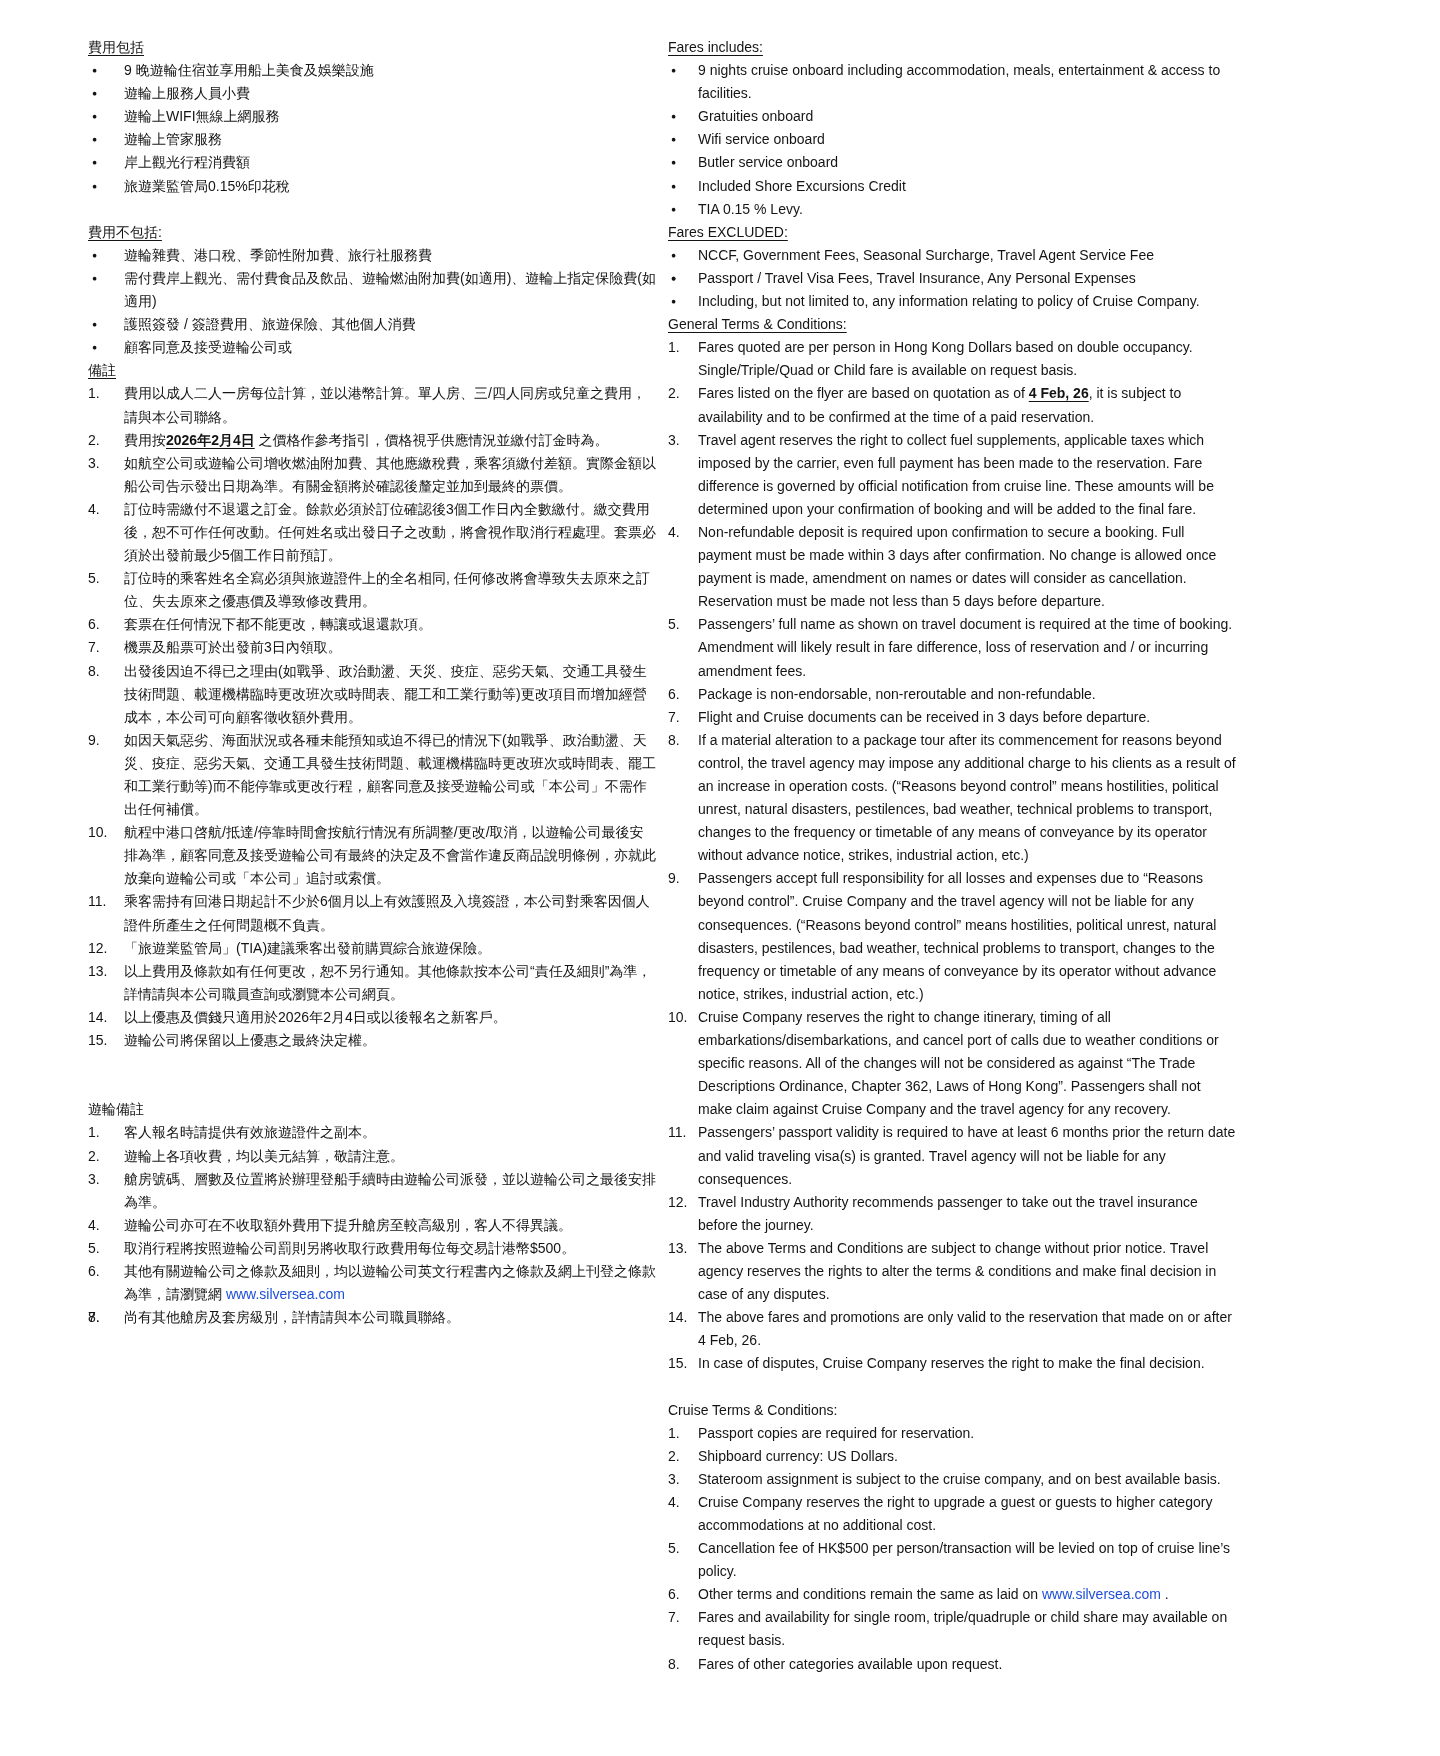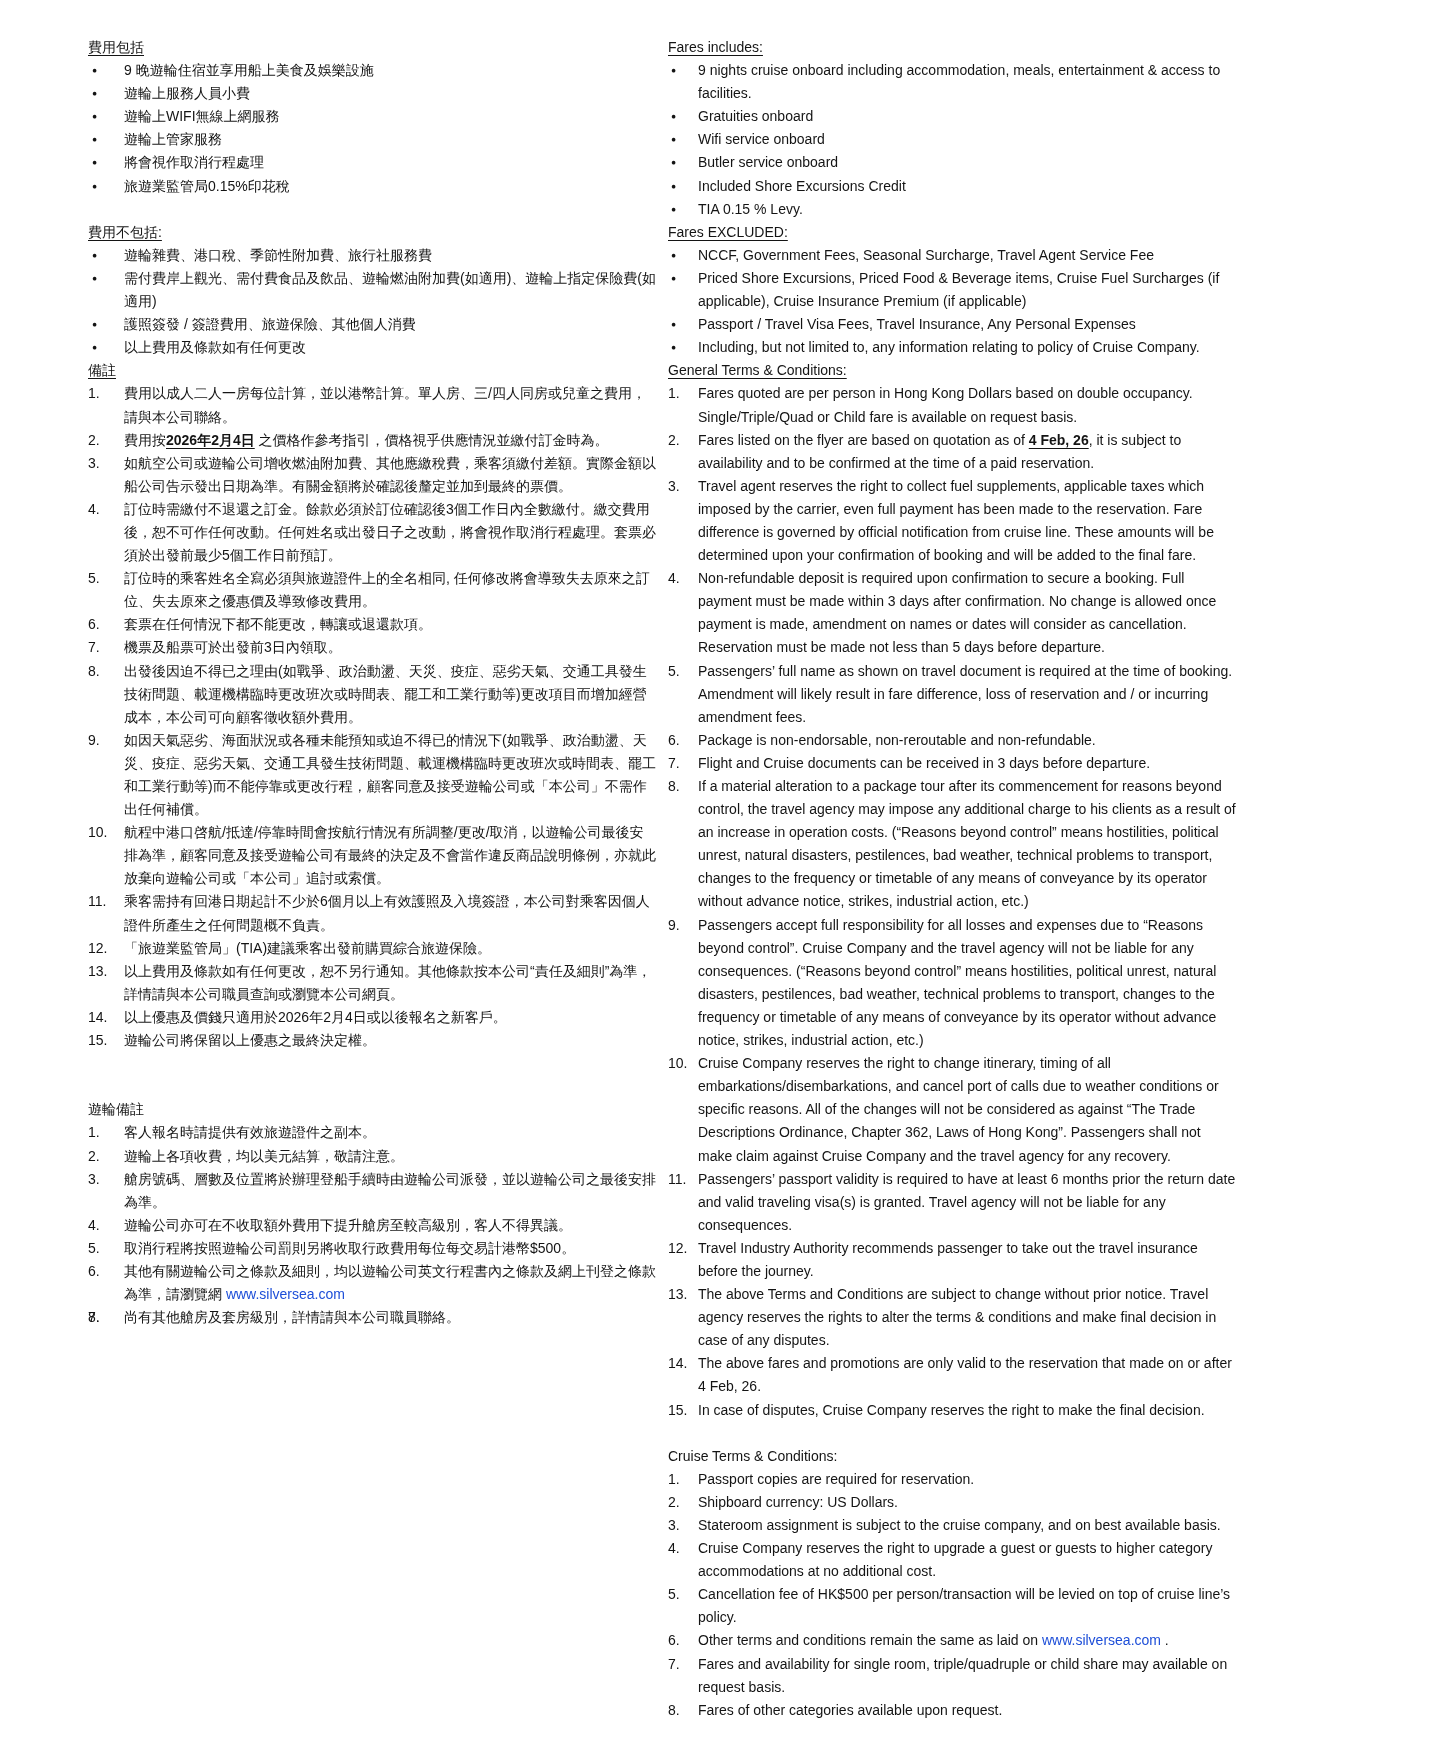--- a/index.html
+++ b/index.html
@@ -43,27 +43,27 @@
 </head>
 <body>
 
 <div class="page">
   <div class="column col-left">
       <div class="heading u-line">費用包括</div>
       <div class="item"><span class="marker bullet">●</span><span class="text">9 晚遊輪住宿並享用船上美食及娛樂設施</span></div>
       <div class="item"><span class="marker bullet">●</span><span class="text">遊輪上服務人員小費</span></div>
       <div class="item"><span class="marker bullet">●</span><span class="text">遊輪上WIFI無線上網服務</span></div>
       <div class="item"><span class="marker bullet">●</span><span class="text">遊輪上管家服務</span></div>
-      <div class="item"><span class="marker bullet">●</span><span class="text">將會視作取消行程處理</span></div>
+      <div class="item"><span class="marker bullet">●</span><span class="text">岸上觀光行程消費額</span></div>
       <div class="item"><span class="marker bullet">●</span><span class="text">旅遊業監管局0.15%印花稅</span></div>
       <div class="heading u-line" style="margin-top: 23.1px;">費用不包括:</div>
       <div class="item"><span class="marker bullet">●</span><span class="text">遊輪雜費、港口稅、季節性附加費、旅行社服務費</span></div>
       <div class="item"><span class="marker bullet">●</span><span class="text">需付費岸上觀光、需付費食品及飲品、遊輪燃油附加費(如適用)、遊輪上指定保險費(如適用)</span></div>
       <div class="item"><span class="marker bullet">●</span><span class="text">護照簽發 / 簽證費用、旅遊保險、其他個人消費</span></div>
-      <div class="item"><span class="marker bullet">●</span><span class="text">以上費用及條款如有任何更改</span></div>
+      <div class="item"><span class="marker bullet">●</span><span class="text">顧客同意及接受遊輪公司或</span></div>
       <div class="heading u-line">備註</div>
       <div class="item"><span class="marker number">1.</span><span class="text">費用以成人二人一房每位計算，並以港幣計算。單人房、三/四人同房或兒童之費用，請與本公司聯絡。</span></div>
       <div class="item"><span class="marker number">2.</span><span class="text">費用按<span class="u">2026年2月4日</span> 之價格作參考指引，價格視乎供應情況並繳付訂金時為。</span></div>
       <div class="item"><span class="marker number">3.</span><span class="text">如航空公司或遊輪公司增收燃油附加費、其他應繳稅費，乘客須繳付差額。實際金額以船公司告示發出日期為準。有關金額將於確認後釐定並加到最終的票價。</span></div>
       <div class="item"><span class="marker number">4.</span><span class="text">訂位時需繳付不退還之訂金。餘款必須於訂位確認後3個工作日內全數繳付。繳交費用後，恕不可作任何改動。任何姓名或出發日子之改動，將會視作取消行程處理。套票必須於出發前最少5個工作日前預訂。</span></div>
       <div class="item"><span class="marker number">5.</span><span class="text">訂位時的乘客姓名全寫必須與旅遊證件上的全名相同, 任何修改將會導致失去原來之訂位、失去原來之優惠價及導致修改費用。</span></div>
       <div class="item"><span class="marker number">6.</span><span class="text">套票在任何情況下都不能更改，轉讓或退還款項。</span></div>
       <div class="item"><span class="marker number">7.</span><span class="text">機票及船票可於出發前3日內領取。</span></div>
       <div class="item"><span class="marker number">8.</span><span class="text">出發後因迫不得已之理由(如戰爭、政治動盪、天災、疫症、惡劣天氣、交通工具發生技術問題、載運機構臨時更改班次或時間表、罷工和工業行動等)更改項目而增加經營成本，本公司可向顧客徵收額外費用。</span></div>
       <div class="item"><span class="marker number">9.</span><span class="text">如因天氣惡劣、海面狀況或各種未能預知或迫不得已的情況下(如戰爭、政治動盪、天災、疫症、惡劣天氣、交通工具發生技術問題、載運機構臨時更改班次或時間表、罷工和工業行動等)而不能停靠或更改行程，顧客同意及接受遊輪公司或「本公司」不需作出任何補償。</span></div>
@@ -86,21 +86,21 @@
   <div class="column col-right">
       <div class="heading u-line">Fares includes:</div>
       <div class="item"><span class="marker bullet">●</span><span class="text">9 nights cruise onboard including accommodation, meals, entertainment &amp; access to facilities.</span></div>
       <div class="item"><span class="marker bullet">●</span><span class="text">Gratuities onboard</span></div>
       <div class="item"><span class="marker bullet">●</span><span class="text">Wifi service onboard</span></div>
       <div class="item"><span class="marker bullet">●</span><span class="text">Butler service onboard</span></div>
       <div class="item"><span class="marker bullet">●</span><span class="text">Included Shore Excursions Credit</span></div>
       <div class="item"><span class="marker bullet">●</span><span class="text">TIA 0.15 % Levy.</span></div>
       <div class="heading u-line">Fares EXCLUDED:</div>
       <div class="item"><span class="marker bullet">●</span><span class="text">NCCF, Government Fees, Seasonal Surcharge, Travel Agent Service Fee</span></div>
-      <div class="item"><span class="marker bullet">●</span><span class="text">Priced Shore Excursions, Priced Food &amp; Beverage items, Cruise Fuel Surcharges (if applicable), Cruise Insurance Premium (if applicable)</span></div>
+      <div class="item"><span class="marker bullet">●</span></div>
       <div class="item"><span class="marker bullet">●</span><span class="text">Passport / Travel Visa Fees, Travel Insurance, Any Personal Expenses</span></div>
       <div class="item"><span class="marker bullet">●</span><span class="text">Including, but not limited to, any information relating to policy of Cruise Company.</span></div>
       <div class="heading u-line">General Terms &amp; Conditions:</div>
       <div class="item"><span class="marker number">1.</span><span class="text">Fares quoted are per person in Hong Kong Dollars based on double occupancy. Single/Triple/Quad or Child fare is available on request basis.</span></div>
       <div class="item"><span class="marker number">2.</span><span class="text">Fares listed on the flyer are based on quotation as of <span class="u">4 Feb, 26</span>, it is subject to availability and to be confirmed at the time of a paid reservation.</span></div>
       <div class="item"><span class="marker number">3.</span><span class="text">Travel agent reserves the right to collect fuel supplements, applicable taxes which imposed by the carrier, even full payment has been made to the reservation. Fare difference is governed by official notification from cruise line. These amounts will be determined upon your confirmation of booking and will be added to the final fare.</span></div>
       <div class="item"><span class="marker number">4.</span><span class="text">Non-refundable deposit is required upon confirmation to secure a booking. Full payment must be made within 3 days after confirmation. No change is allowed once payment is made, amendment on names or dates will consider as cancellation. Reservation must be made not less than 5 days before departure.</span></div>
       <div class="item"><span class="marker number">5.</span><span class="text">Passengers’ full name as shown on travel document is required at the time of booking. Amendment will likely result in fare difference, loss of reservation and / or incurring amendment fees.</span></div>
       <div class="item"><span class="marker number">6.</span><span class="text">Package is non-endorsable, non-reroutable and non-refundable.</span></div>
       <div class="item"><span class="marker number">7.</span><span class="text">Flight and Cruise documents can be received in 3 days before departure.</span></div>

